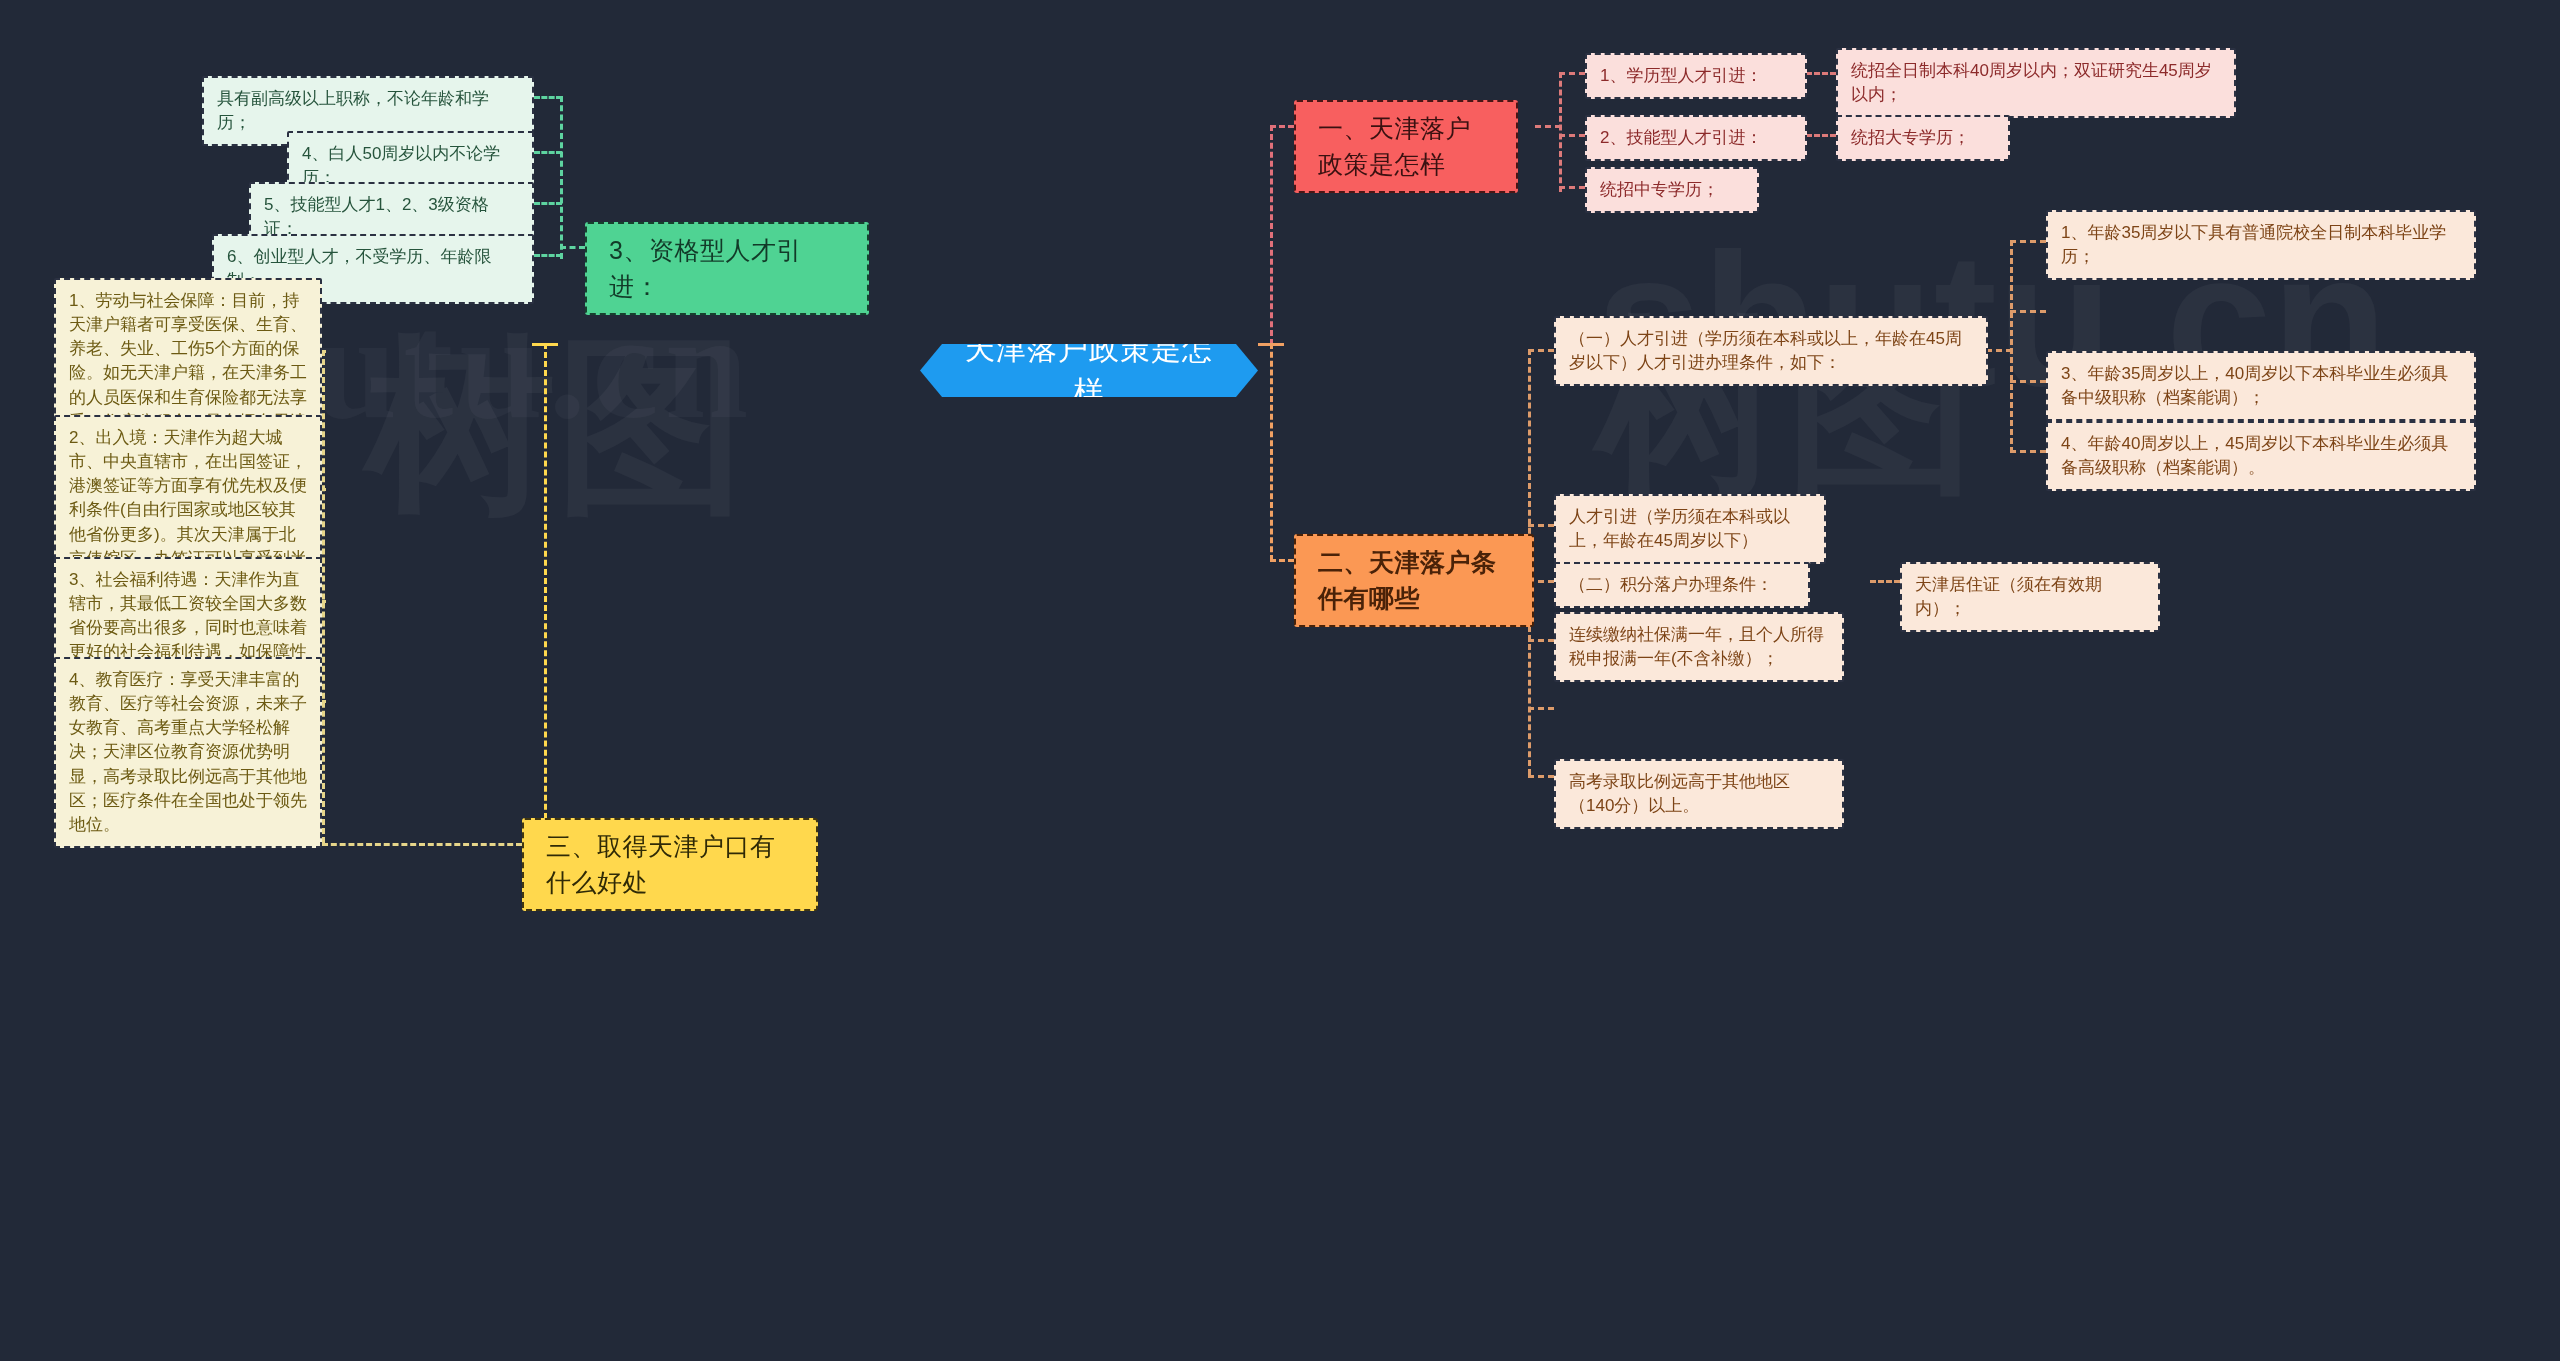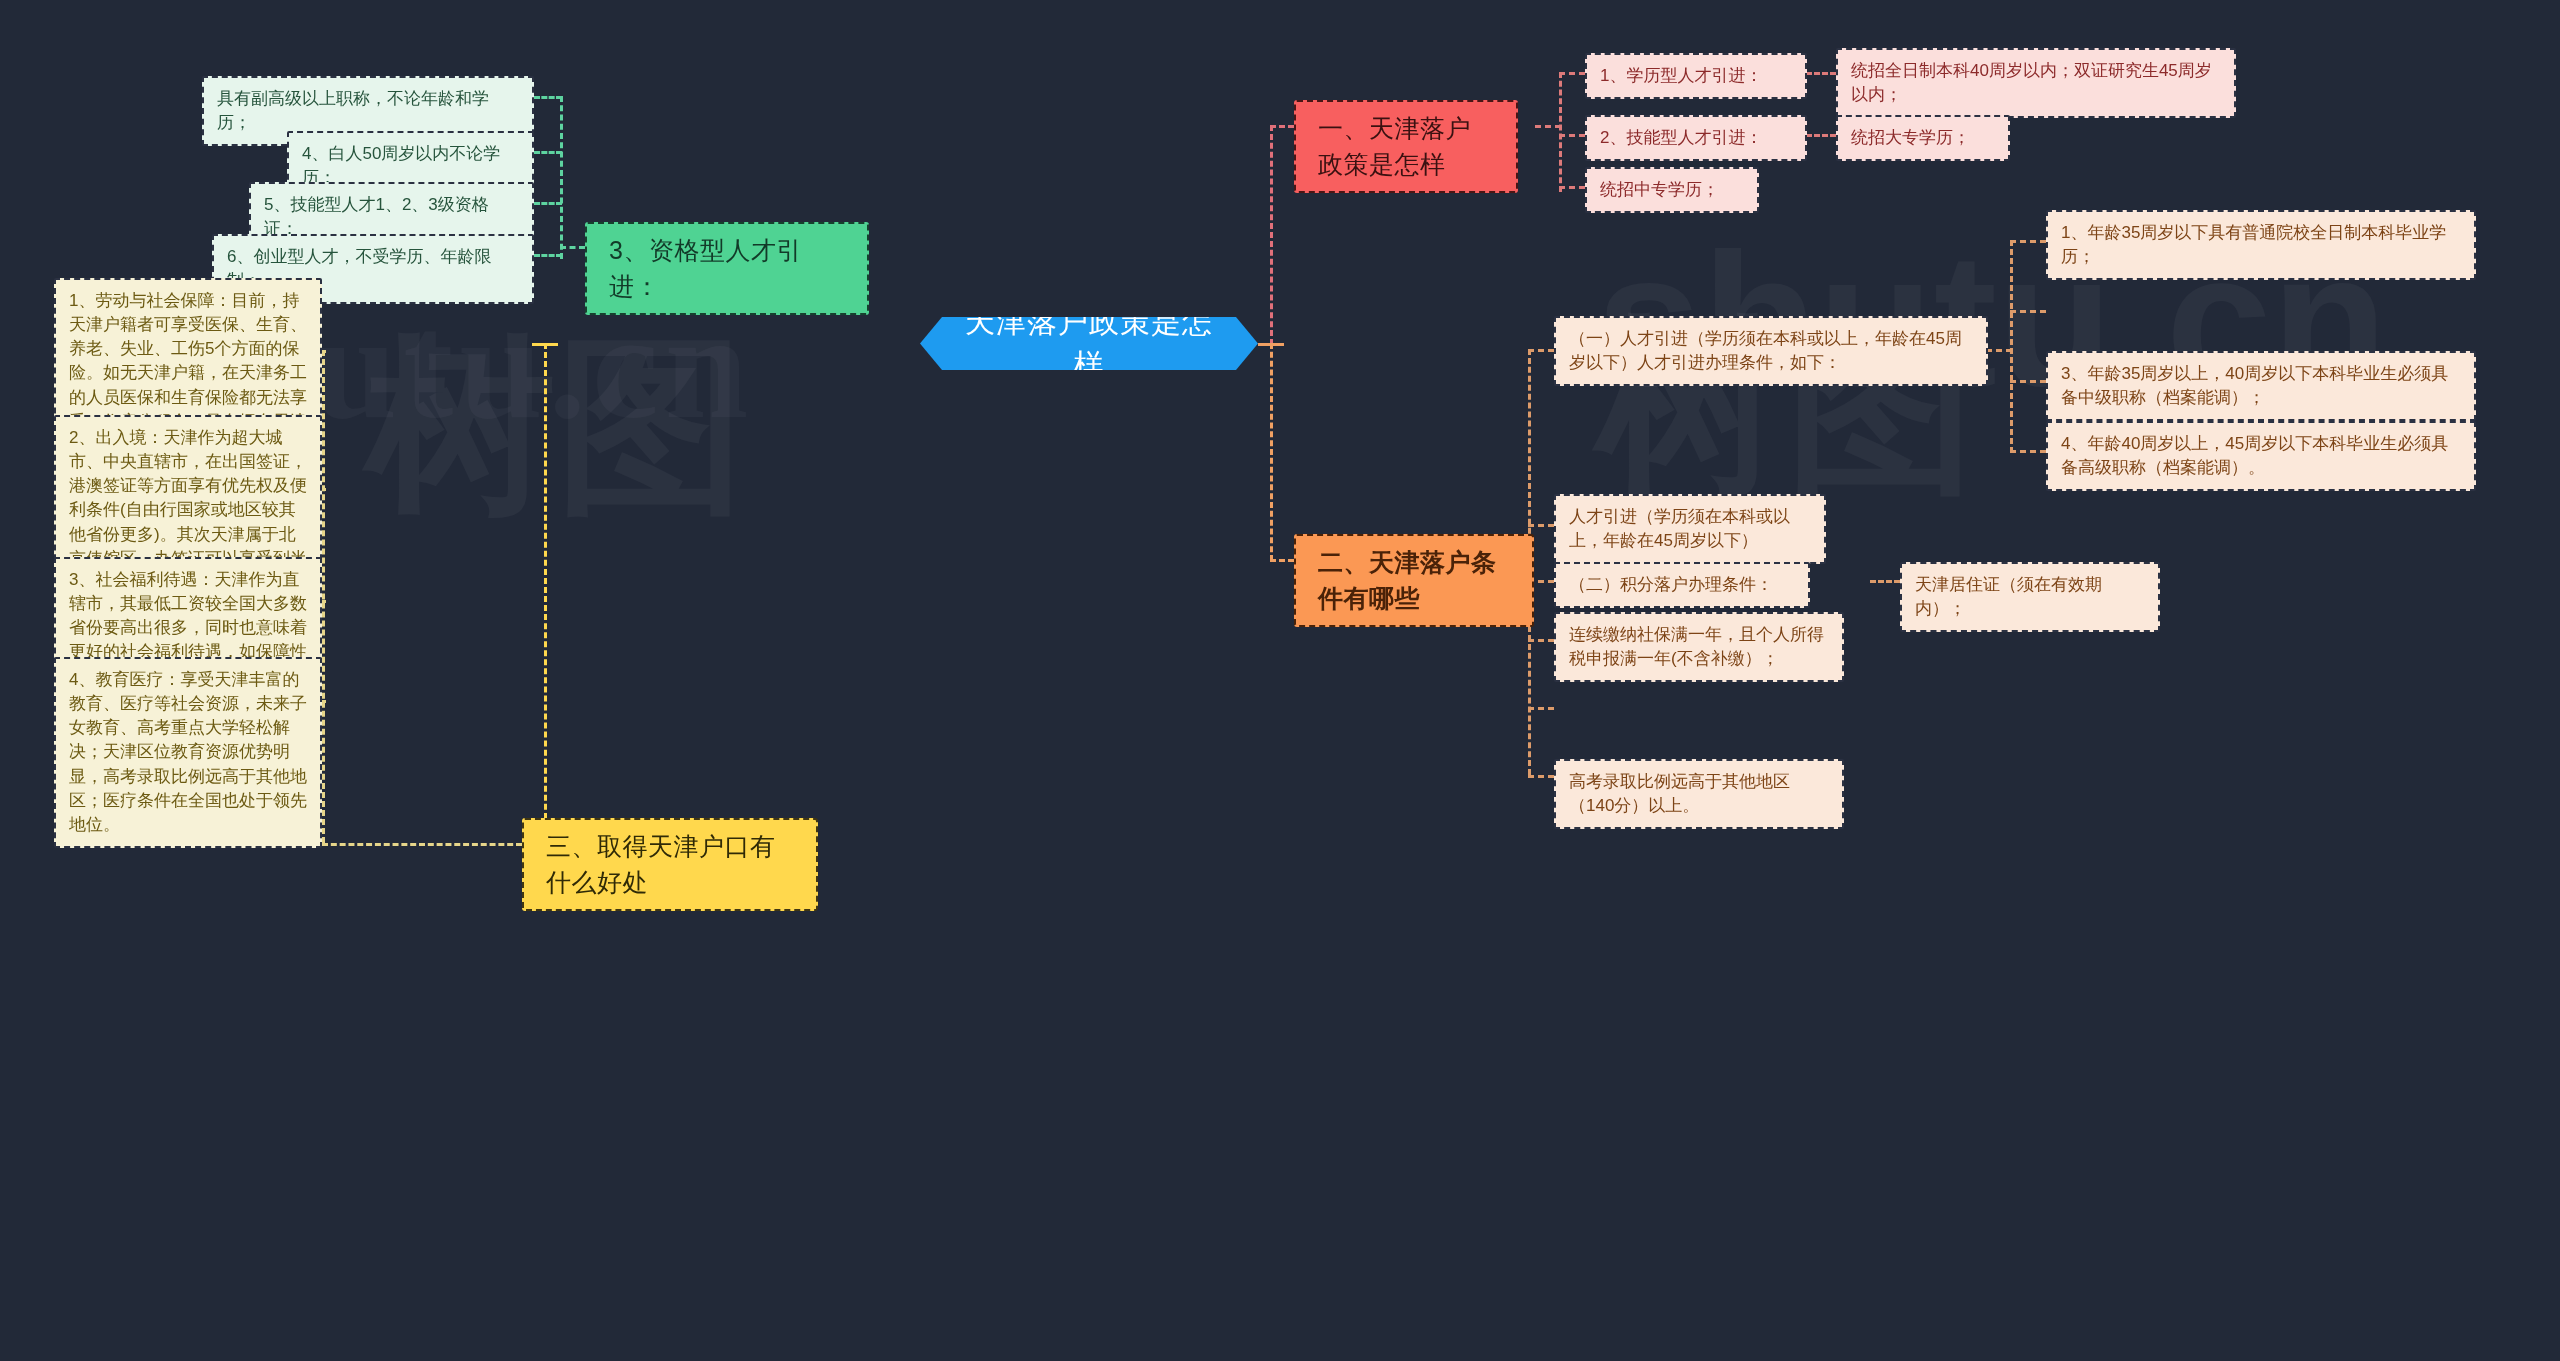--- a/index.html
+++ b/index.html
@@ -54,20 +54,21 @@
   
   .root {
     background: #1e9bf0;
     color: #ffffff;
     font-size: 30px;
     padding: 13px 34px;
     justify-content: center;
     clip-path: polygon(22px 0, calc(100% - 22px) 0, 100% 50%, calc(100% - 22px) 100%, 22px 100%, 0 50%);
     letter-spacing: 1px;
     border-radius: 3px;
+    margin-top: 27px;
   }
 
   
   .topic {
     font-size: 25px;
     padding: 9px 22px;
     border-radius: 3px;
     border: 2px dashed rgba(0,0,0,0.55);
     letter-spacing: 0.5px;
   }

